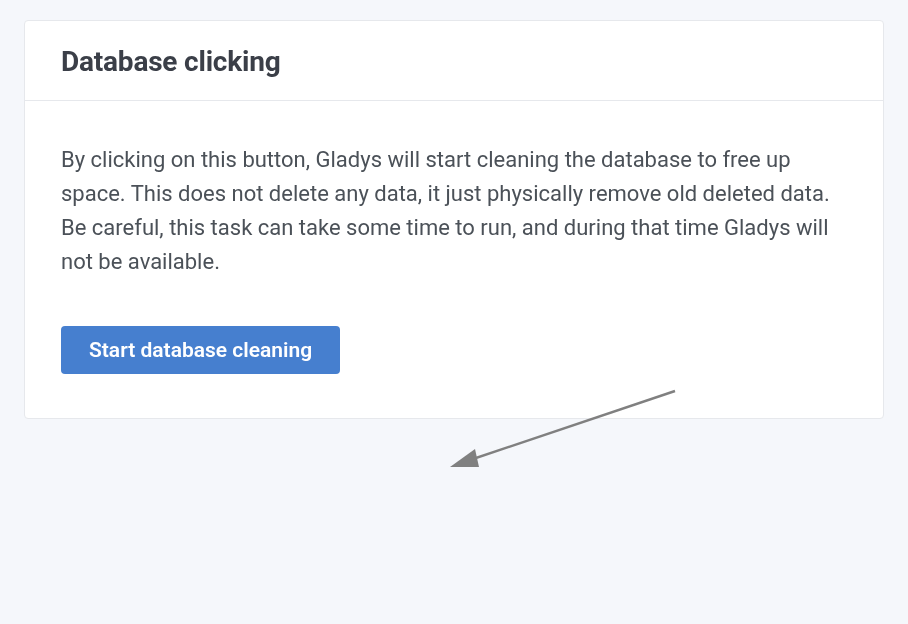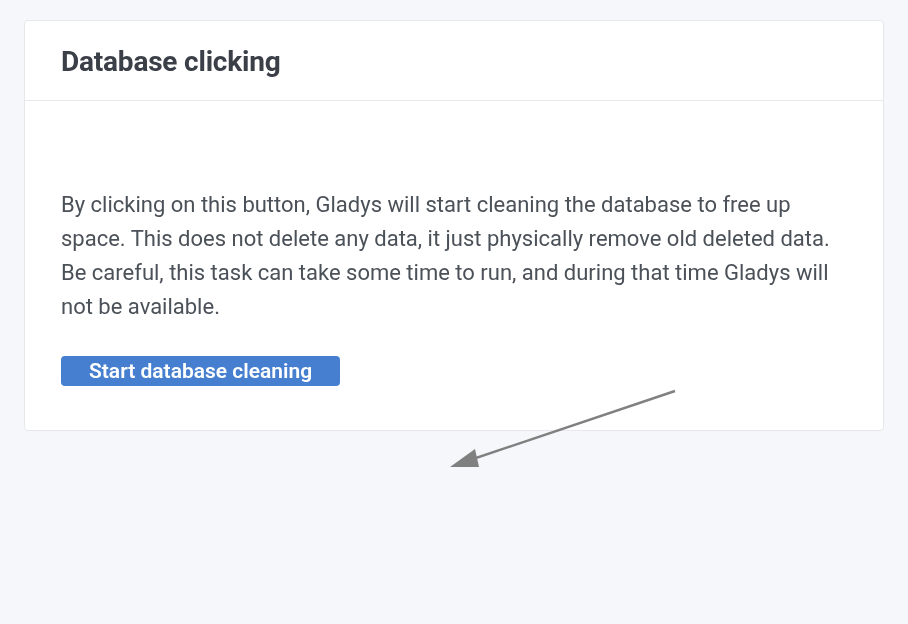--- a/index.html
+++ b/index.html
@@ -32,33 +32,33 @@
       letter-spacing: -0.2px;
     }
     .card-body {
       padding: 42px 36px 44px 36px;
     }
     .description {
       font-size: 22px;
       line-height: 1.55;
       color: #4b5158;
       margin-bottom: 32px;
-      margin-top: 45px;
     }
     .btn-primary {
       display: inline-block;
       background-color: #467fcf;
       color: #ffffff;
       font-size: 21px;
       font-weight: 600;
-      padding: 3px 28px;
+      padding: 12px 28px;
       border: none;
       border-radius: 4px;
       cursor: pointer;
       font-family: inherit;
+      margin-top: 15px;
     }
     .arrow-annotation {
       position: absolute;
       left: 445px;
       top: 383px;
       pointer-events: none;
     }
   </style>
 </head>
 <body>

